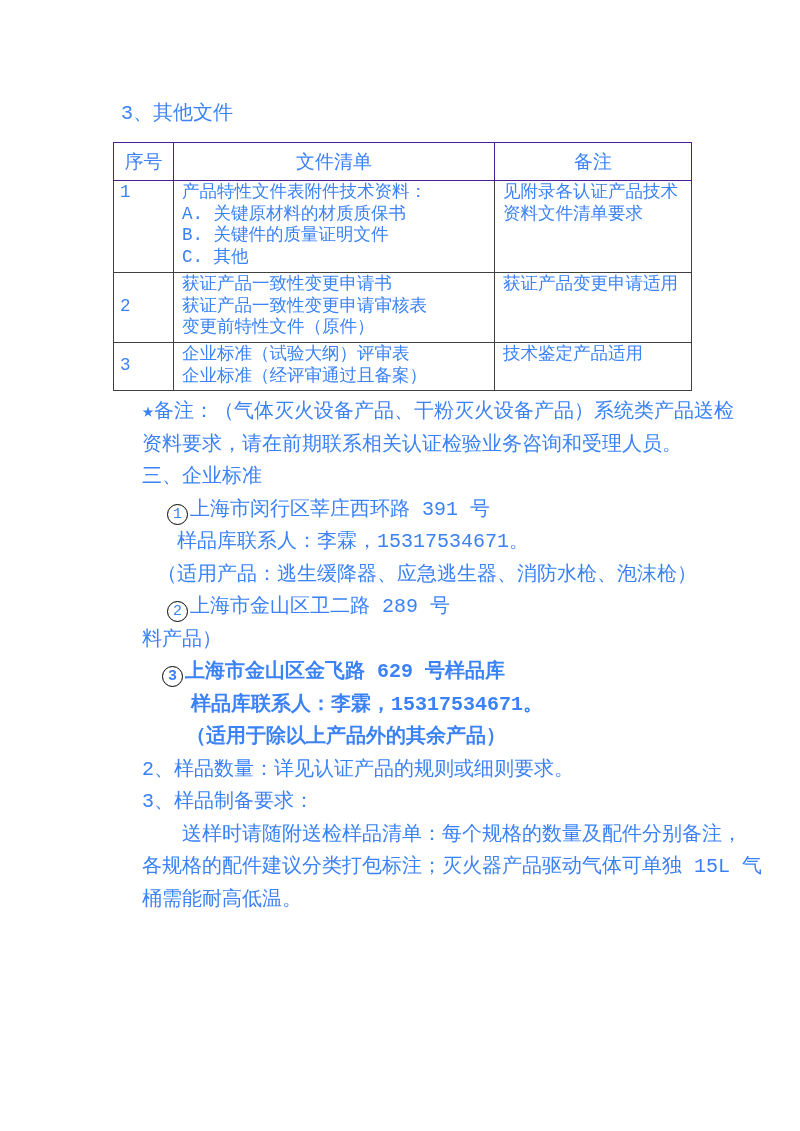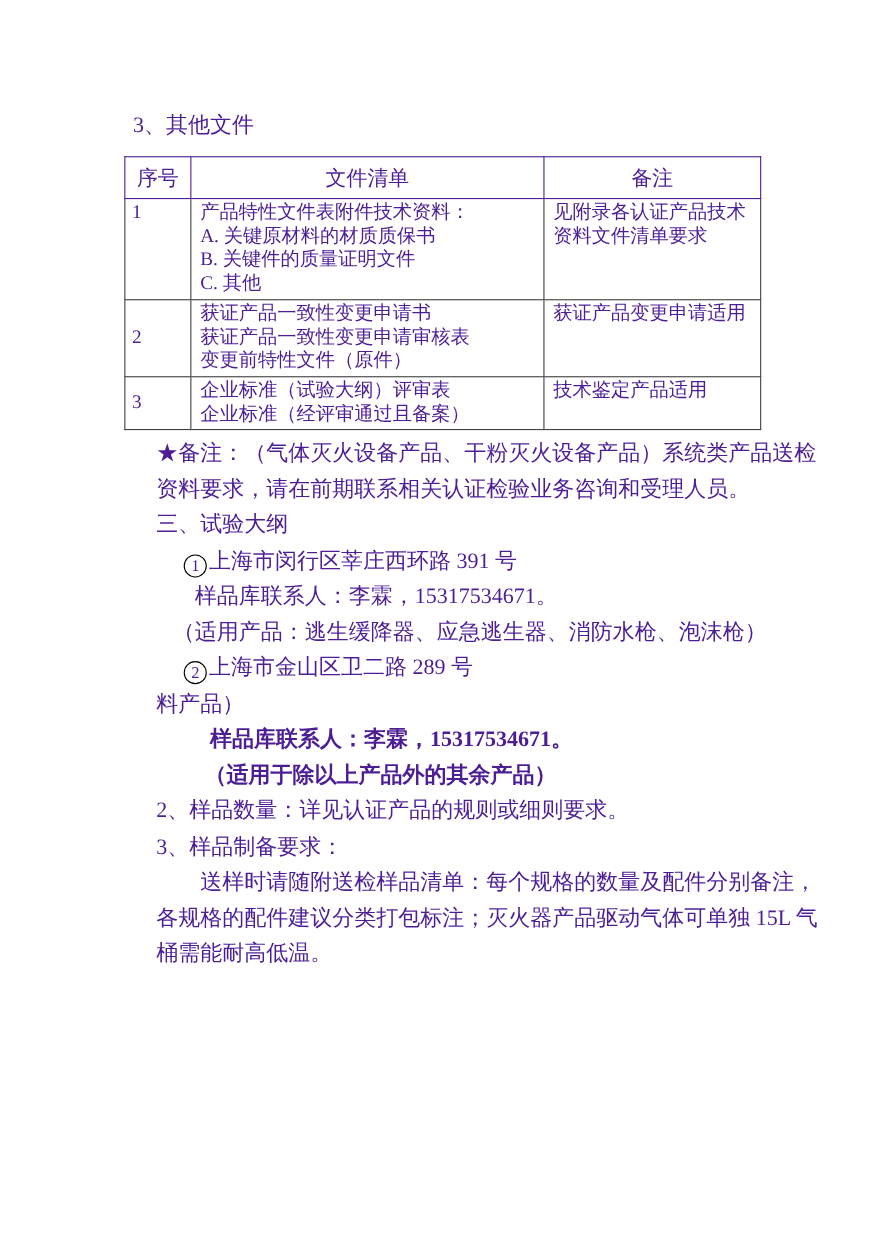--- a/index.html
+++ b/index.html
@@ -1,20 +1,20 @@
 <!DOCTYPE html>
 <html><head>
 <meta charset="utf-8">
 <style>
   * { margin:0; padding:0; box-sizing:border-box; }
   html, body { background:#fff; }
   .page {
     position:relative; width:800px; height:1103px; overflow:hidden;
-    background:#ffffff; color:#4c1d95;
-    font-family:Liberation Serif, serif;
+    background:#ffffff; color:#3b82f6;
+    font-family:Liberation Mono, monospace;
   }
   .content { position:absolute; left:113px; top:96px; width:578px; }
   .heading { font-size:20px; line-height:28px; margin:4px 0 14px 8px; }
 
   table.doc { border-collapse:collapse; table-layout:fixed; width:578px; }
   col.c1 { width:60px; } col.c2 { width:321px; } col.c3 { width:197px; }
   .doc th {
     border:1px solid #4c1d95; font-weight:normal; font-size:19px;
     height:38px; text-align:center; vertical-align:middle;
   }
@@ -85,29 +85,30 @@
             <div>企业标准（经评审通过且备案）</div>
           </td>
           <td>技术鉴定产品适用</td>
         </tr>
       </tbody>
     </table>
 
     <div class="bodytext">
       <div class="line">★备注：（气体灭火设备产品、干粉灭火设备产品）系统类产品送检</div>
       <div class="line">资料要求，请在前期联系相关认证检验业务咨询和受理人员。</div>
-      <div class="line">三、试验大纲</div>
+      <div class="line">三、企业标准</div>
 
       <div class="line i25"><span class="circ">1</span><span>上海市闵行区莘庄西环路 391 号</span></div>
       <div class="line i35">样品库联系人：李霖，15317534671。</div>
       <div class="line i15">（适用产品：逃生缓降器、应急逃生器、消防水枪、泡沫枪）</div>
 
       <div class="line i25"><span class="circ">2</span><span>上海市金山区卫二路 289 号</span></div>
       <div class="line">料产品）</div>
 
+      <div class="line i20 b"><span class="circ">3</span><span>上海市金山区金飞路 629 号样品库</span></div>
       <div class="line i49 b">样品库联系人：李霖，15317534671。</div>
       <div class="line i44 b">（适用于除以上产品外的其余产品）</div>
 
       <div class="line">2、样品数量：详见认证产品的规则或细则要求。</div>
       <div class="line">3、样品制备要求：</div>
       <div class="line i40">送样时请随附送检样品清单：每个规格的数量及配件分别备注，</div>
       <div class="line">各规格的配件建议分类打包标注；灭火器产品驱动气体可单独 15L 气</div>
       <div class="line">桶需能耐高低温。</div>
     </div>
 

